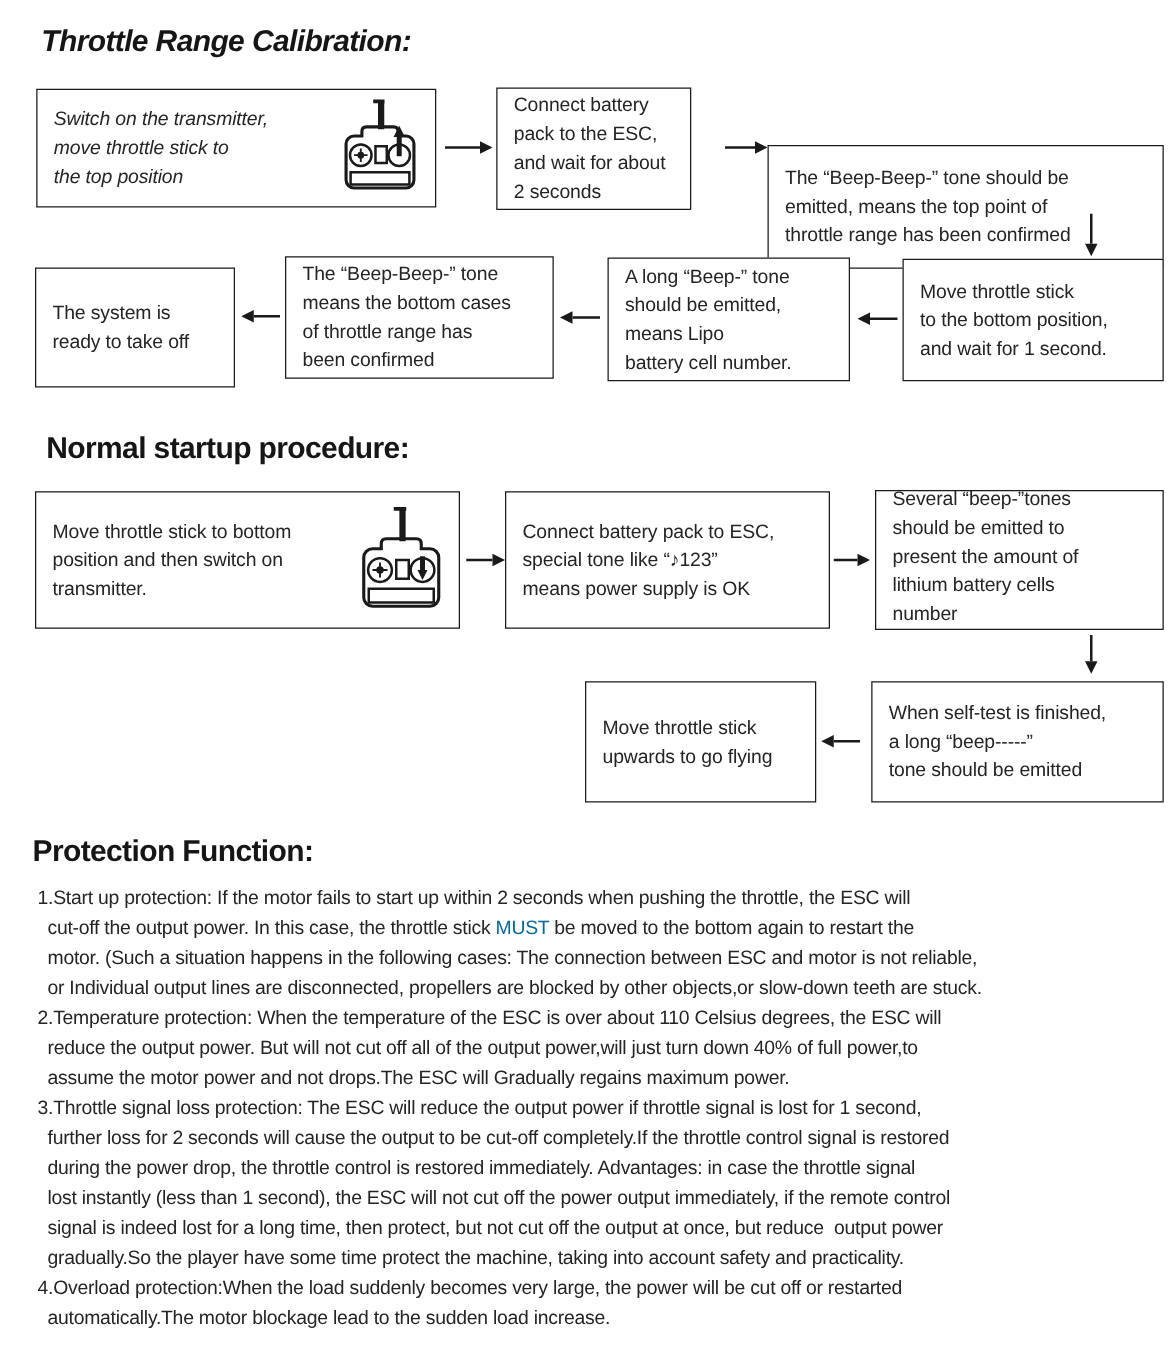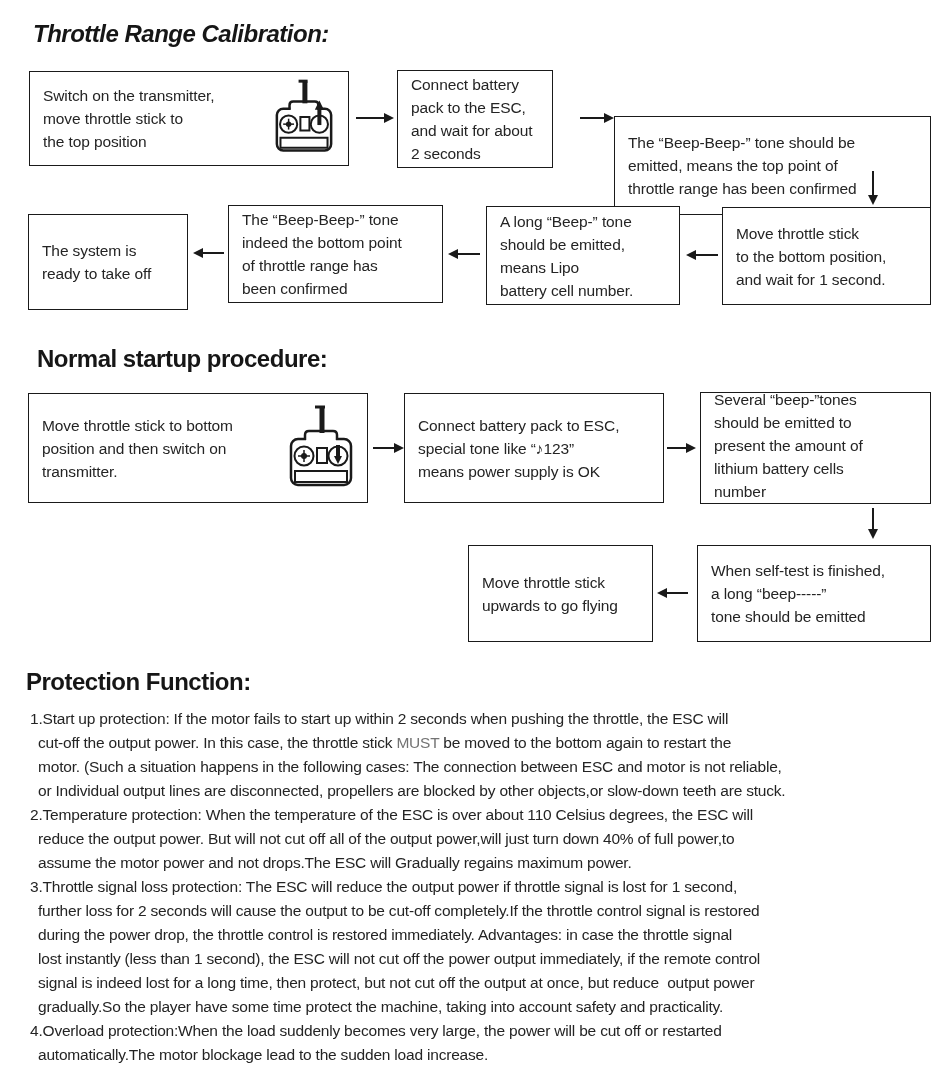--- a/index.html
+++ b/index.html
@@ -40,30 +40,30 @@
     bottom:-10px; left:-4px;
     border-left:5px solid transparent; border-right:5px solid transparent;
     border-top:10px solid #1a1a1a;
   }
   .prot-list { position:absolute; left:30px; top:707px; }
   .pline {
     height:24px; line-height:24px; font-size:15.5px; letter-spacing:-0.2px;
     white-space:pre; color:#242424;
   }
   .pline.cont { padding-left:8px; }
-  .red { color:#737373; }
+  .red { color:#0369a1; }
 </style>
 </head>
 <body>
 
 <div class="page">
 
   <div class="sec-title" style="left:33px; top:20px;font-style:italic;">Throttle Range Calibration:</div>
 
-  <div class="box" style="left:29px; top:71px; width:320px; height:95px;">
+  <div class="box" style="left:29px; top:71px; width:320px; height:95px;font-style:italic;">
     <div class="boxtext">Switch on the transmitter,
 move throttle stick to
 the top position</div>
     <svg class="tx-icon" style="left:244px; top:6px; width:60px; height:76px;" viewBox="0 0 64 84" fill="none" stroke="#1a1a1a">
       <line x1="33" y1="4" x2="33" y2="28" stroke-width="5"></line>
       <line x1="26" y1="3.5" x2="36" y2="3.5" stroke-width="3"></line>
       <rect x="2" y="34" width="60" height="46" rx="7" stroke-width="2.5"></rect>
       <rect x="17" y="31" width="30" height="6" fill="#ffffff" stroke="none"></rect>
       <path d="M16,35 L16,30 Q16,26 20,26 L44,26 Q48,26 48,30 L48,35" stroke-width="2.5"></path>
       <circle cx="15" cy="51" r="9.5" stroke-width="2"></circle>
@@ -109,21 +109,21 @@
     <div class="boxtext">A long “Beep-” tone
 should be emitted,
 means Lipo
 battery cell number.</div>
   </div>
 
   <div class="arrow arrow-left" style="left:458px; top:253px; width:22px;"></div>
 
   <div class="box" style="left:228px; top:205px; width:215px; height:98px;">
     <div class="boxtext">The “Beep-Beep-” tone
-indeed the bottom point
+means the bottom cases
 of throttle range has
 been confirmed</div>
   </div>
 
   <div class="arrow arrow-left" style="left:203px; top:252px; width:21px;"></div>
 
   <div class="box" style="left:28px; top:206px; width:160px; height:96px;margin-top:8px;">
     <div class="boxtext">The system is
 ready to take off</div>
   </div>

